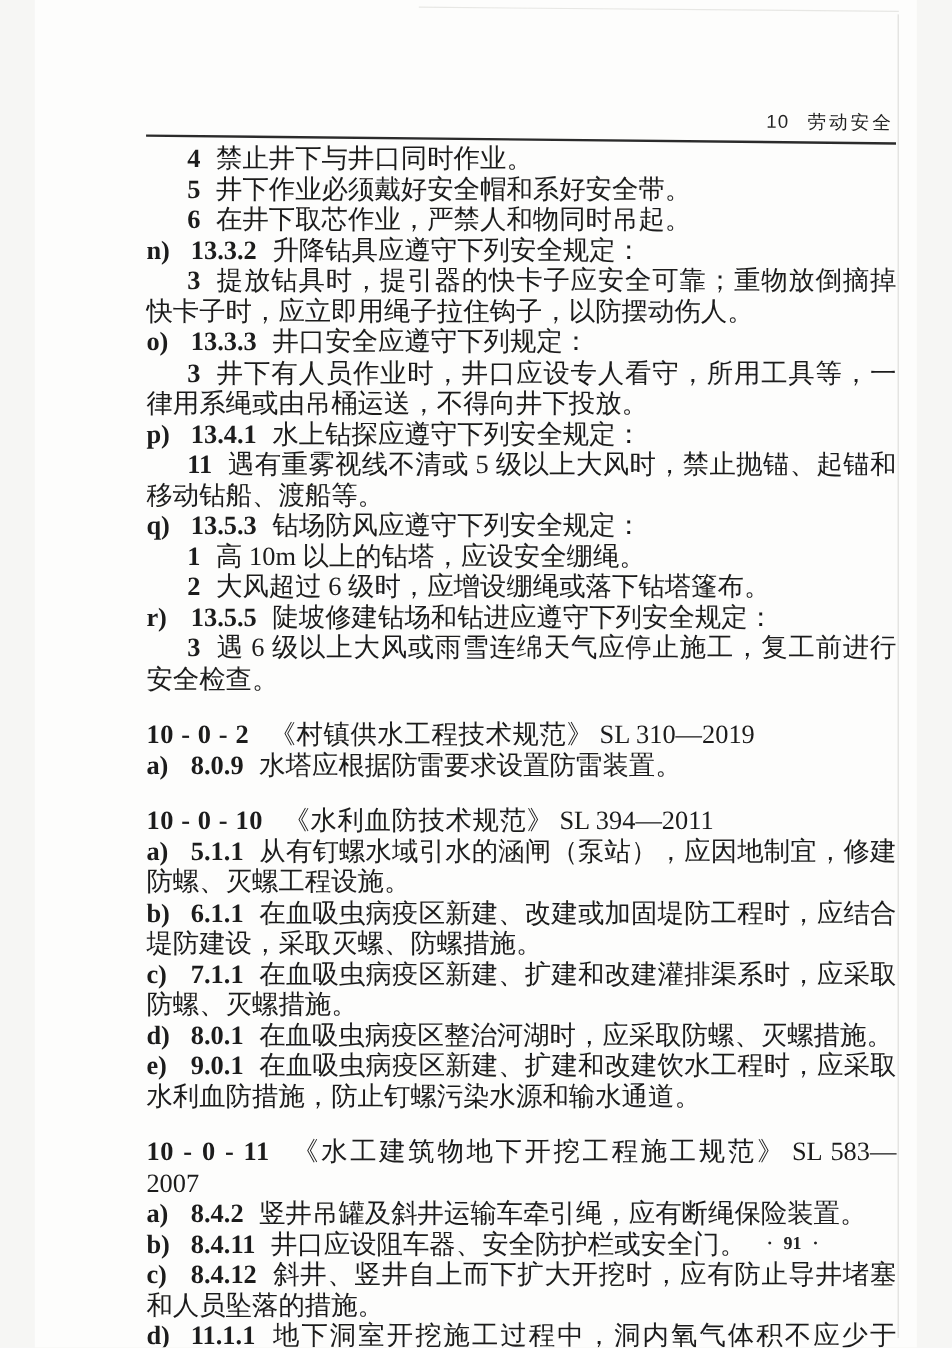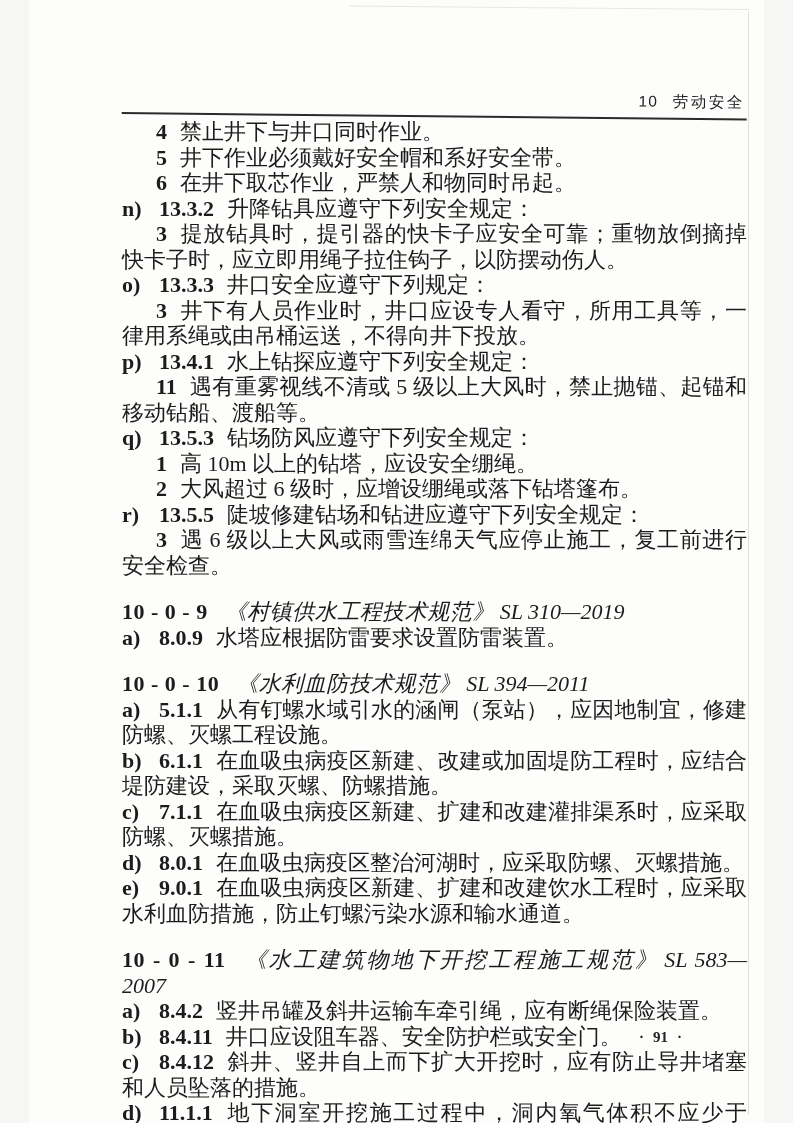--- a/index.html
+++ b/index.html
@@ -51,22 +51,22 @@
   .para { margin: 0; }
   .item { text-indent: 34px; }
   .num { font-weight: bold; margin-right: 13px; }
   .clause { text-indent: 0; }
   .clause .letter {
     font-weight: bold;
     display: inline-block; width: 37px;
   }
   .section { margin-top: 21px; }
   .sid { font-weight: bold; margin-right: 17px; letter-spacing: 0.5px; }
-  .stitle { font-style: italic; letter-spacing: 0.5px; }
-  .scode { margin-left: 5px; font-style: italic; }
+  .stitle { letter-spacing: 0.5px; }
+  .scode { margin-left: 5px; }
   
   .footer {
     position: absolute; top: 1029px; left: 93px; width: 625px;
     box-sizing: border-box; padding-right: 56px;
     text-align: right;
     font-size: 15px; font-weight: bold; color: #222;
   }
   .pgdot { margin: 0 9px; font-weight: bold; }
 </style>
 </head>
@@ -92,21 +92,21 @@
       <p class="para item"><b class="num">3</b><span class="txt">提放钻具时，提引器的快卡子应安全可靠；重物放倒摘掉快卡子时，应立即用绳子拉住钩子，以防摆动伤人。</span></p>
       <p class="para clause"><b class="letter">o)</b><b class="num">13.3.3</b><span class="txt">井口安全应遵守下列规定：</span></p>
       <p class="para item"><b class="num">3</b><span class="txt">井下有人员作业时，井口应设专人看守，所用工具等，一律用系绳或由吊桶运送，不得向井下投放。</span></p>
       <p class="para clause"><b class="letter">p)</b><b class="num">13.4.1</b><span class="txt">水上钻探应遵守下列安全规定：</span></p>
       <p class="para item"><b class="num">11</b><span class="txt">遇有重雾视线不清或 5 级以上大风时，禁止抛锚、起锚和移动钻船、渡船等。</span></p>
       <p class="para clause"><b class="letter">q)</b><b class="num">13.5.3</b><span class="txt">钻场防风应遵守下列安全规定：</span></p>
       <p class="para item"><b class="num">1</b><span class="txt">高 10m 以上的钻塔，应设安全绷绳。</span></p>
       <p class="para item"><b class="num">2</b><span class="txt">大风超过 6 级时，应增设绷绳或落下钻塔篷布。</span></p>
       <p class="para clause"><b class="letter">r)</b><b class="num">13.5.5</b><span class="txt">陡坡修建钻场和钻进应遵守下列安全规定：</span></p>
       <p class="para item"><b class="num">3</b><span class="txt">遇 6 级以上大风或雨雪连绵天气应停止施工，复工前进行安全检查。</span></p>
-      <p class="para section"><b class="sid">10 - 0 - 9</b><span class="stitle">《村镇供水工程技术规范》</span><span class="scode">SL 310—2019</span></p>
+      <p class="para section"><b class="sid">10 - 0 - 2</b><span class="stitle">《村镇供水工程技术规范》</span><span class="scode">SL 310—2019</span></p>
       <p class="para clause"><b class="letter">a)</b><b class="num">8.0.9</b><span class="txt">水塔应根据防雷要求设置防雷装置。</span></p>
       <p class="para section"><b class="sid">10 - 0 - 10</b><span class="stitle">《水利血防技术规范》</span><span class="scode">SL 394—2011</span></p>
       <p class="para clause"><b class="letter">a)</b><b class="num">5.1.1</b><span class="txt">从有钉螺水域引水的涵闸（泵站），应因地制宜，修建防螺、灭螺工程设施。</span></p>
       <p class="para clause"><b class="letter">b)</b><b class="num">6.1.1</b><span class="txt">在血吸虫病疫区新建、改建或加固堤防工程时，应结合堤防建设，采取灭螺、防螺措施。</span></p>
       <p class="para clause"><b class="letter">c)</b><b class="num">7.1.1</b><span class="txt">在血吸虫病疫区新建、扩建和改建灌排渠系时，应采取防螺、灭螺措施。</span></p>
       <p class="para clause"><b class="letter">d)</b><b class="num">8.0.1</b><span class="txt">在血吸虫病疫区整治河湖时，应采取防螺、灭螺措施。</span></p>
       <p class="para clause"><b class="letter">e)</b><b class="num">9.0.1</b><span class="txt">在血吸虫病疫区新建、扩建和改建饮水工程时，应采取水利血防措施，防止钉螺污染水源和输水通道。</span></p>
       <p class="para section"><b class="sid">10 - 0 - 11</b><span class="stitle">《水工建筑物地下开挖工程施工规范》</span><span class="scode">SL 583—2007</span></p>
       <p class="para clause"><b class="letter">a)</b><b class="num">8.4.2</b><span class="txt">竖井吊罐及斜井运输车牵引绳，应有断绳保险装置。</span></p>
       <p class="para clause"><b class="letter">b)</b><b class="num">8.4.11</b><span class="txt">井口应设阻车器、安全防护栏或安全门。</span></p>

